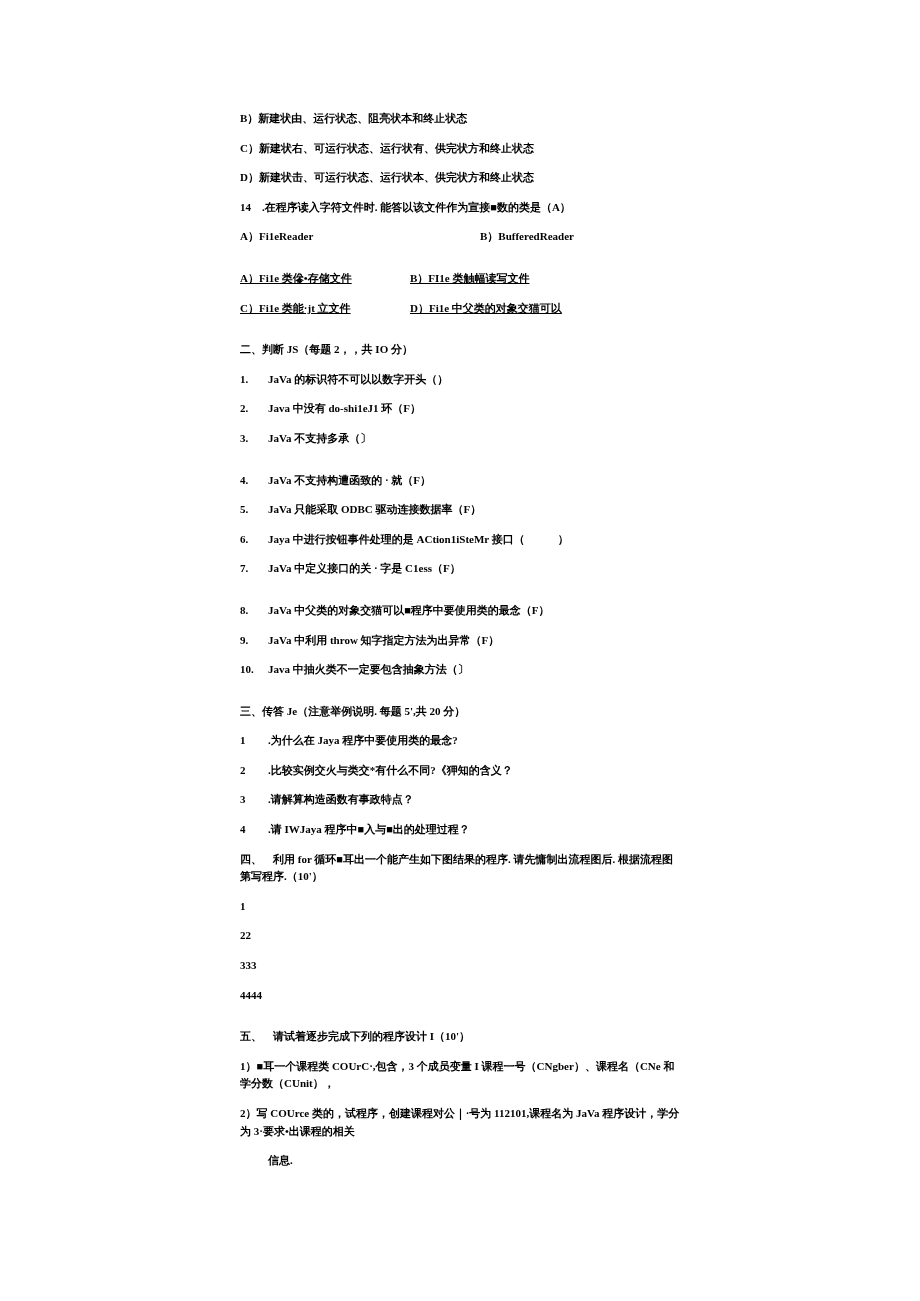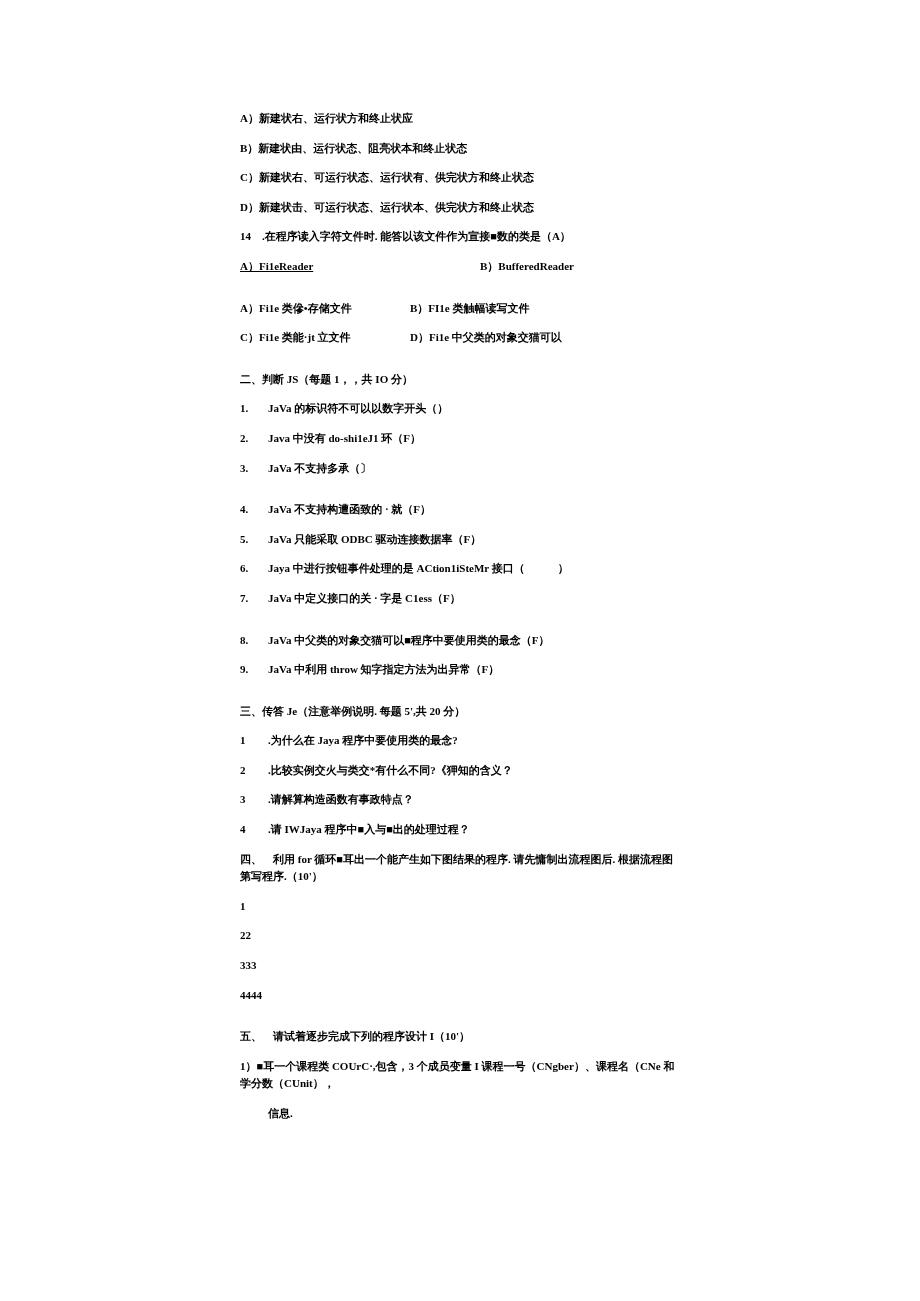--- a/index.html
+++ b/index.html
@@ -19,26 +19,26 @@
       margin-bottom: 12px;
       font-weight: bold;
     }
     .row-2col {
       display: flex;
       margin-bottom: 12px;
       font-weight: bold;
     }
     .row-2col > span:first-child {
       width: 240px;
-      text-decoration: underline;
     }
     .row-2col-narrow {
       display: flex;
       margin-bottom: 12px;
       font-weight: bold;
+      text-decoration: underline;
     }
     .row-2col-narrow > span:first-child {
       width: 170px;
     }
     .num-line {
       display: flex;
       margin-bottom: 12px;
       font-weight: bold;
     }
     .num-line .num {
@@ -46,21 +46,20 @@
     }
     .spacer {
       height: 12px;
     }
   </style>
 </head>
 <body>
 
 <div class="page">
 
-  <div class="line">A）新建状右、运行状方和终止状应</div>
   <div class="line">B）新建状由、运行状态、阻亮状本和终止状态</div>
   <div class="line">C）新建状右、可运行状态、运行状有、供完状方和终止状态</div>
   <div class="line">D）新建状击、可运行状态、运行状本、供完状方和终止状态</div>
 
   <div class="line">14　.在程序读入字符文件时. 能答以该文件作为宣接■数的类是（A）</div>
   <div class="row-2col">
     <span>A）Fi1eReader</span>
     <span>B）BufferedReader</span>
   </div>
 
@@ -70,21 +69,21 @@
     <span>A）Fi1e 类傪•存储文件</span>
     <span>B）FI1e 类触幅读写文件</span>
   </div>
   <div class="row-2col-narrow">
     <span>C）Fi1e 类能·jt 立文件</span>
     <span>D）Fi1e 中父类的对象交猫可以</span>
   </div>
 
   <div class="spacer"></div>
 
-  <div class="line">二、判断 JS（每题 1，，共 IO 分）</div>
+  <div class="line">二、判断 JS（每题 2，，共 IO 分）</div>
   <div class="num-line">
       <span class="num">1.</span>
       <span>JaVa 的标识符不可以以数字开头（）</span>
     </div>
   <div class="num-line">
       <span class="num">2.</span>
       <span>Java 中没有 do-shi1eJ1 环（F）</span>
     </div>
   <div class="num-line">
       <span class="num">3.</span>
@@ -109,20 +108,24 @@
     </div>
   <div class="spacer"></div>
   <div class="num-line">
       <span class="num">8.</span>
       <span>JaVa 中父类的对象交猫可以■程序中要使用类的最念（F）</span>
     </div>
   <div class="num-line">
       <span class="num">9.</span>
       <span>JaVa 中利用 throw 知字指定方法为出异常（F）</span>
     </div>
+  <div class="num-line">
+      <span class="num">10.</span>
+      <span>Java 中抽火类不一定要包含抽象方法（〕</span>
+    </div>
 
   <div class="spacer"></div>
 
   <div class="line">三、传答 Je（注意举例说明. 每题 5',共 20 分）</div>
   <div class="num-line">
       <span class="num">1</span>
       <span>.为什么在 Jaya 程序中要使用类的最念?</span>
     </div>
   <div class="num-line">
       <span class="num">2</span>
@@ -140,15 +143,16 @@
   <div class="line">四、　利用 for 循环■耳出一个能产生如下图结果的程序. 请先慵制出流程图后. 根据流程图第写程序.（10'）</div>
   <div class="line">1</div>
   <div class="line">22</div>
   <div class="line">333</div>
   <div class="line">4444</div>
 
   <div class="spacer"></div>
 
   <div class="line">五、　请试着逐步完成下列的程序设计 I（10'）</div>
   <div class="line">1）■耳一个课程类 COUrC·,包含，3 个成员变量 I 课程一号（CNgber）、课程名（CNe 和学分数（CUnit），</div>
+  <div class="line">2）写 COUrce 类的，试程序，创建课程对公｜·号为 112101,课程名为 JaVa 程序设计，学分为 3·要求•出课程的相关</div>
   <div class="line" style="padding-left:28px">信息.</div>
 
 </div>
 
 </body></html>

